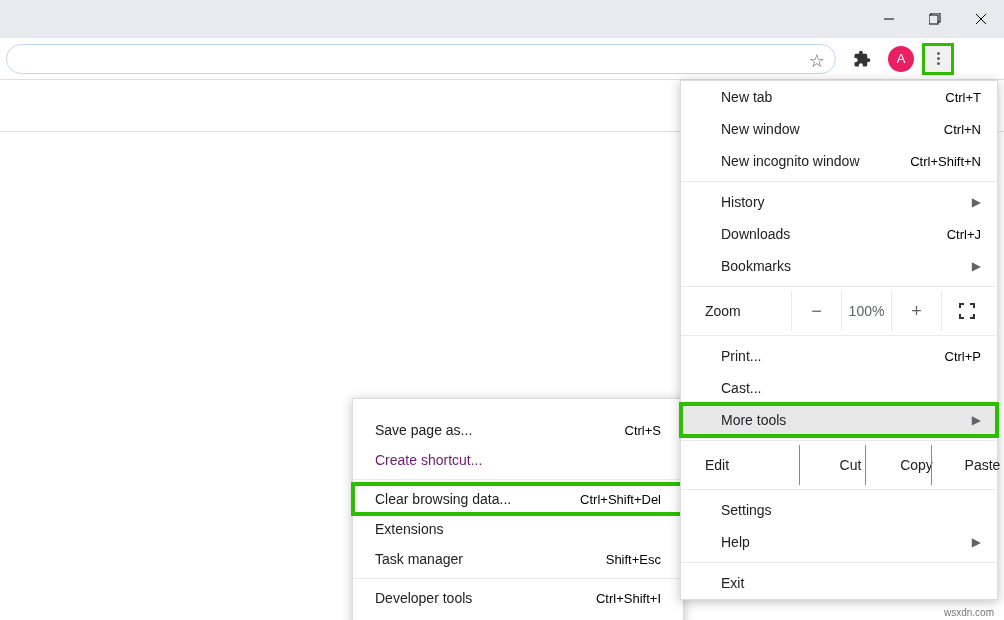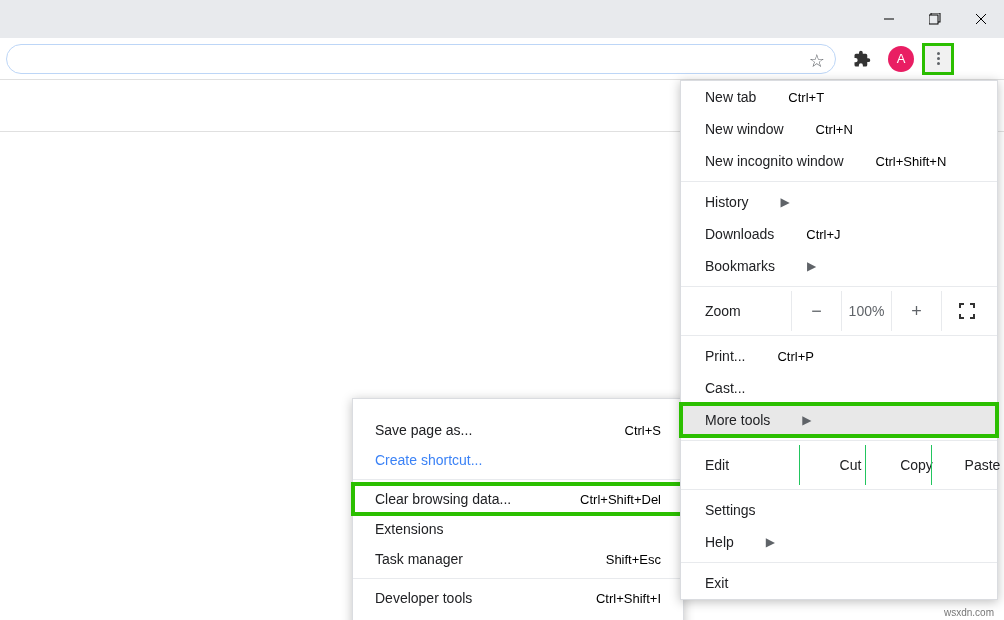--- a/index.html
+++ b/index.html
@@ -92,25 +92,25 @@
     right: 6px;
     width: 318px;
     background: #fff;
     box-shadow: 0 2px 10px rgba(0,0,0,.25);
     border: 1px solid #dadce0;
     z-index: 10;
   }
   .menu-item {
     display: flex;
     align-items: center;
-    padding: 6px 16px 6px 24px;
+    justify-content: space-between;
+    padding: 6px 16px 6px 40px;
     min-height: 32px;
     font-size: 14px;
     color: #202124;
-    gap: 32px;
   }
   .menu-item.hover {
     background: #e8e8e8;
   }
   .shortcut {
     color: #000000;
     font-size: 13px;
   }
   .arrow {
     color: #5f6368;
@@ -171,21 +171,21 @@
     padding: 16px 0;
   }
   .sub-item {
     display:flex;
     justify-content: space-between;
     align-items: center;
     padding: 6px 22px 6px 22px;
     min-height: 30px;
     font-size: 14px;
   }
-  .disabled { color: #3b82f6; }
+  .disabled { color: #701a75; }
   .watermark {
     position:absolute;
     right: 18px;
     bottom: 18px;
     font-size: 22px;
     font-weight: 700;
     font-style: italic;
     color: #bfbfbf;
     letter-spacing: 1px;
     opacity: .6;

